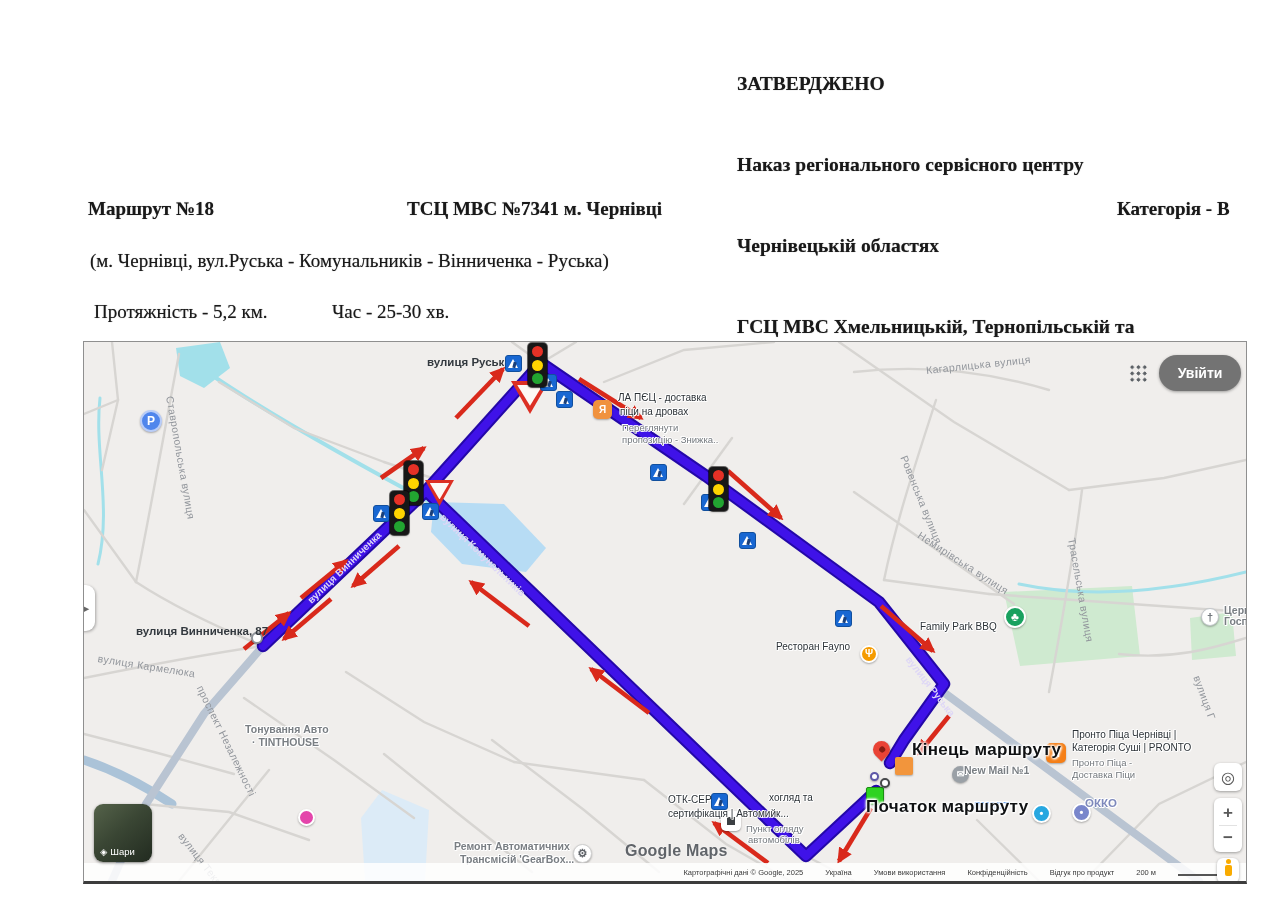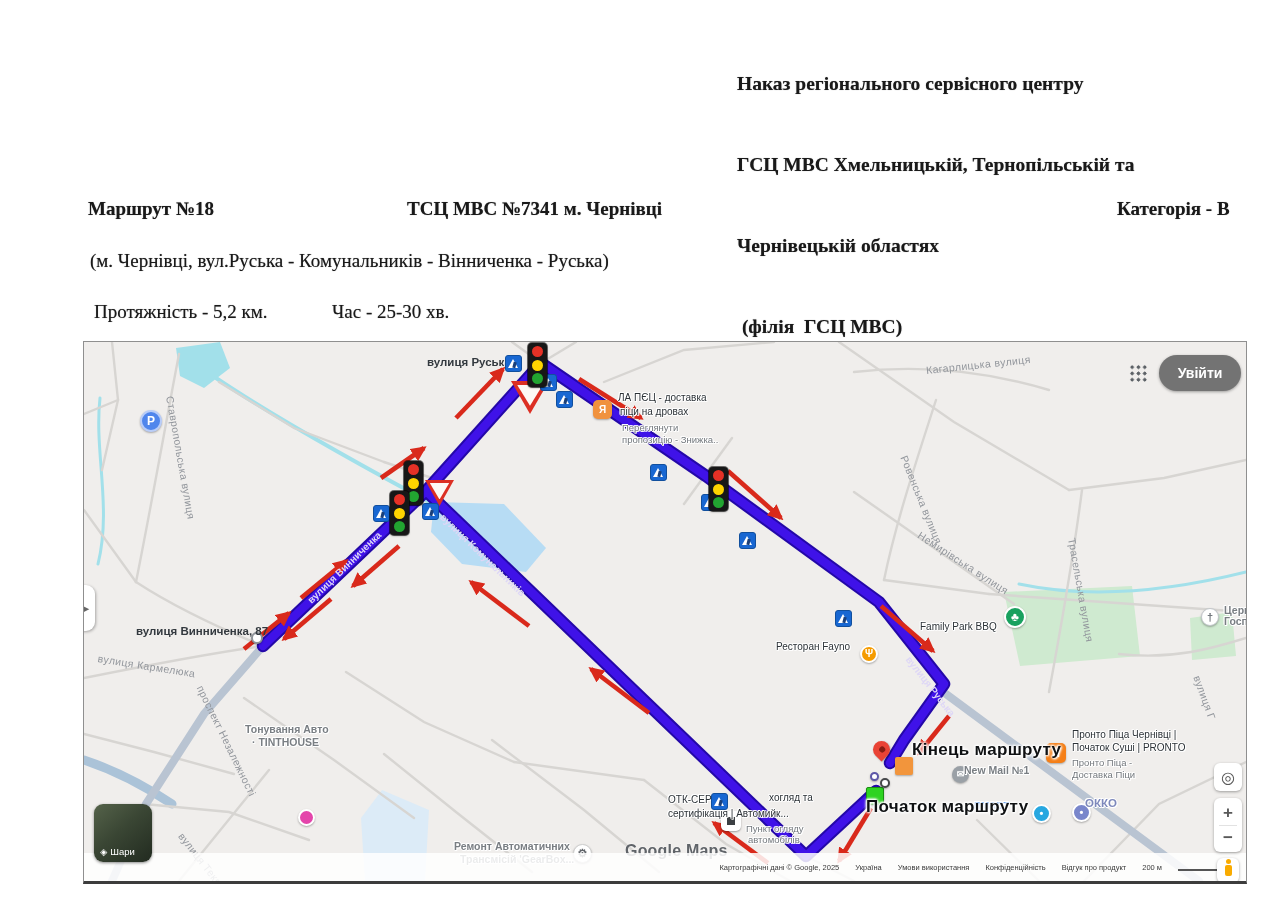--- a/index.html
+++ b/index.html
@@ -70,35 +70,36 @@
       display:flex;align-items:center;justify-content:center;color:#595959;z-index:8;}
   .myloc{left:1130px;top:421px;width:28px;height:28px;font-size:16px;}
   .zoomp{left:1130px;top:456px;width:28px;height:54px;flex-direction:column;font-size:17px;font-weight:700;}
   .zdiv{width:18px;height:1px;background:#e2e2e2;margin:2px 0;}
   .pegman{position:absolute;left:1133px;top:516px;width:22px;height:25px;background:#fff;border-radius:6px;
       box-shadow:0 1px 3px rgba(0,0,0,.35);display:flex;align-items:center;justify-content:center;z-index:8;}
   .pegman i{display:block;width:7px;height:11px;background:#f9ab00;border-radius:2px;position:relative;}
   .pegman i::before{content:"";position:absolute;top:-6px;left:1px;width:5px;height:5px;border-radius:50%;background:#f9ab00;}
   .glogo{position:absolute;left:541px;top:500px;font-size:16px;color:#606469;font-weight:600;
       letter-spacing:.2px;text-shadow:0 0 2px #fff;z-index:7;}
-  .attrib{position:absolute;left:0;right:0;bottom:0;height:28px;background:rgba(255,255,255,.85);
-      display:flex;align-items:center;justify-content:flex-end;gap:16px;padding-right:12px;
+  .attrib{position:absolute;left:0;right:0;bottom:0;height:18px;background:rgba(255,255,255,.85);
+      display:flex;align-items:center;justify-content:flex-end;gap:22px;padding-right:12px;
       font-size:7.5px;color:#3a3a3a;z-index:7;}
   .attrib span{white-space:nowrap;}
   .scale{display:inline-block;width:54px;height:5px;border-bottom:2px solid #555;border-right:2px solid #555;}
 </style>
 </head>
 <body>
 
 <div class="page">
 
   <div class="doc-text approval">
+    <div>ЗАТВЕРДЖЕНО</div>
     <div>Наказ регіонального сервісного центру</div>
+    <div>Чернівецькій областях</div>
     <div>ГСЦ МВС Хмельницькій, Тернопільській та</div>
-    <div>Чернівецькій областях</div>
     <div> (філія  ГСЦ МВС)</div>
     <div>24 грудня 2025 року № 206од</div>
   </div>
 
   <div class="doc-text b19" style="left:88px;top:198px;">Маршрут №18</div>
   <div class="doc-text b19 mcenter" style="top:198px;">ТСЦ МВС №7341 м. Чернівці</div>
   <div class="doc-text b19" style="left:1117px;top:198px;">Категорія - В</div>
 
   <div class="doc-text n19" style="left:90px;top:250px;">(м. Чернівці, вул.Руська - Комунальників - Вінниченка - Руська)</div>
 
@@ -240,21 +241,21 @@
         <div class="slabel street-route" style="left: 225px; top: 254px; transform: rotate(-44deg);">вулиця Винниченка</div>
         <div class="slabel street-route" style="left: 358px; top: 168px; transform: rotate(44deg);">вулиця Комунальників</div>
         <div class="slabel street-route" style="left: 824px; top: 310px; transform: rotate(52deg);">вулиця Руська</div>
         <div class="plabel poi-dark" style="left: 534px; top: 50px;">ЛА ПЄЦ - доставка</div>
         <div class="plabel poi-dark" style="left: 536px; top: 64px;">піци на дровах</div>
         <div class="plabel poi-sub" style="left: 538px; top: 80px;">Переглянути</div>
         <div class="plabel poi-sub" style="left: 538px; top: 92px;">пропозицію - Знижка..</div>
         <div class="plabel poi-dark" style="left: 836px; top: 261px; margin-top: 18px;">Family Park BBQ</div>
         <div class="plabel poi-dark" style="left: 692px; top: 299px;">Ресторан Fayno</div>
         <div class="plabel poi-dark" style="left: 988px; top: 387px;">Пронто Піца Чернівці |</div>
-        <div class="plabel poi-dark" style="left: 988px; top: 400px;">Початок Суші | PRONTO</div>
+        <div class="plabel poi-dark" style="left: 988px; top: 400px;">Категорія Суші | PRONTO</div>
         <div class="plabel poi-sub" style="left: 988px; top: 415px;">Пронто Піца -</div>
         <div class="plabel poi-sub" style="left: 988px; top: 427px;">Доставка Піци</div>
         <div class="plabel poi-gray" style="left: 880px; top: 422px;">New Mail №1</div>
         <div class="plabel poi-blue" style="left: 889px; top: 456px;">лмарт</div>
         <div class="plabel poi-grayblue" style="left: 1001px; top: 455px;">ОККО</div>
         <div class="plabel poi-dark" style="left: 584px; top: 452px;">ОТК-СЕР</div>
         <div class="plabel poi-dark" style="left: 660px; top: 450px; padding-left: 25px;">хогляд та</div>
         <div class="plabel poi-dark" style="left: 584px; top: 466px;">сертифікація | Автомийк...</div>
         <div class="plabel poi-sub" style="left: 662px; top: 481px;">Пункт огляду</div>
         <div class="plabel poi-sub" style="left: 664px; top: 492px;">автомобілів</div>

